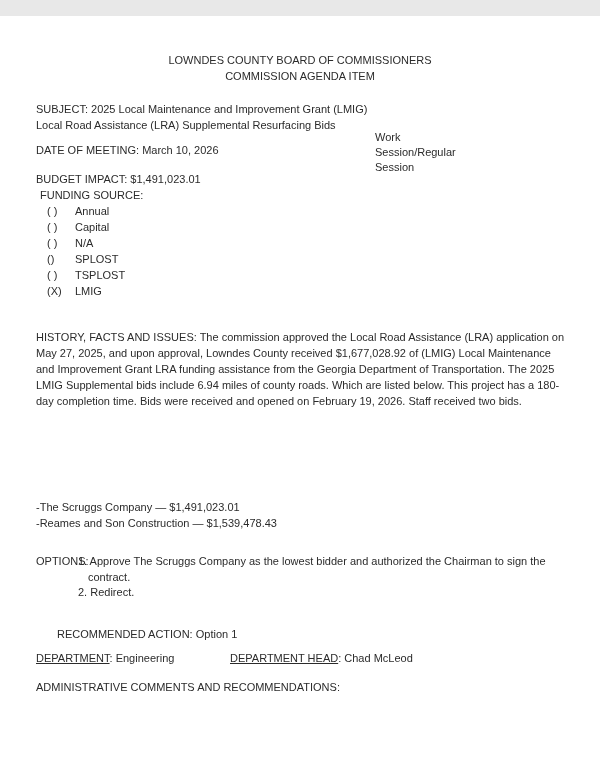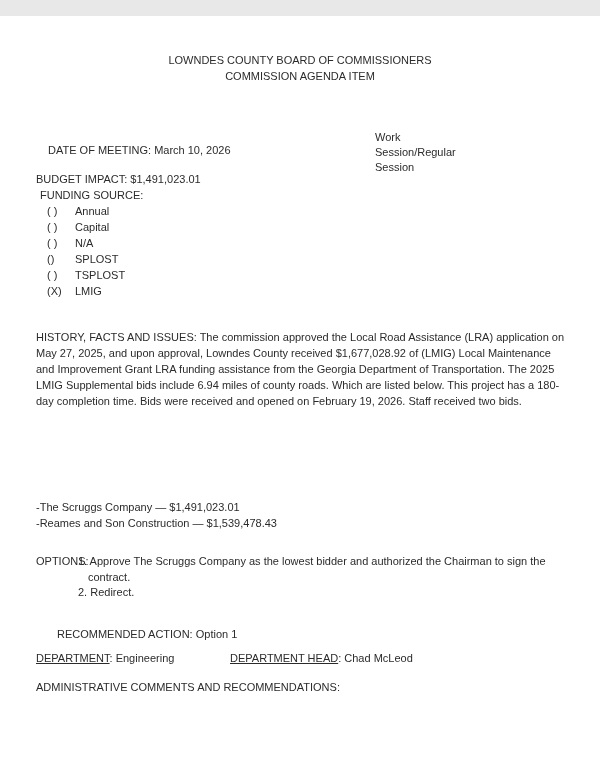--- a/index.html
+++ b/index.html
@@ -13,21 +13,21 @@
     line-height:16px;
     color:#2b2b2b;
     overflow:hidden;
   }
   .abs{position:absolute;}
   .center{width:600px;text-align:center;white-space:nowrap;}
   .nowrap{white-space:nowrap;}
   #title-block{top:36px;left:0;}
   #subject-block{top:85px;left:36px;}
   #session-block{top:114px;left:375px;line-height:15px;}
-  #date-line{top:126px;left:48px;}
+  #date-line{top:126px;left:36px;}
   #budget-line{top:155px;left:36px;}
   #funding-label{top:171px;left:40px;}
   #funding-list{top:187px;left:47px;}
   .funding-item{display:flex;height:16px;align-items:flex-start;}
   .funding-mark{display:inline-block;width:28px;}
   #county-action{
     top:290px;left:36px;width:426px;
     border-bottom:1.5px solid #4a4a4a;
     padding-bottom:2px;white-space:nowrap;
   }
@@ -47,20 +47,24 @@
 </head>
 <body>
 
 <div class="page">
 
   <div class="abs center" id="title-block">
     <div>LOWNDES COUNTY BOARD OF COMMISSIONERS</div>
     <div>COMMISSION AGENDA ITEM</div>
   </div>
 
+  <div class="abs" id="subject-block">
+    <div>SUBJECT: 2025 Local Maintenance and Improvement Grant (LMIG)</div>
+    <div>Local Road Assistance (LRA) Supplemental Resurfacing Bids</div>
+  </div>
 
   <div class="abs" id="session-block">
     <div>Work</div>
     <div>Session/Regular</div>
     <div>Session</div>
   </div>
 
   <div class="abs nowrap" id="date-line">DATE OF MEETING: March 10, 2026</div>
 
   <div class="abs nowrap" id="budget-line">BUDGET IMPACT: $1,491,023.01</div>

